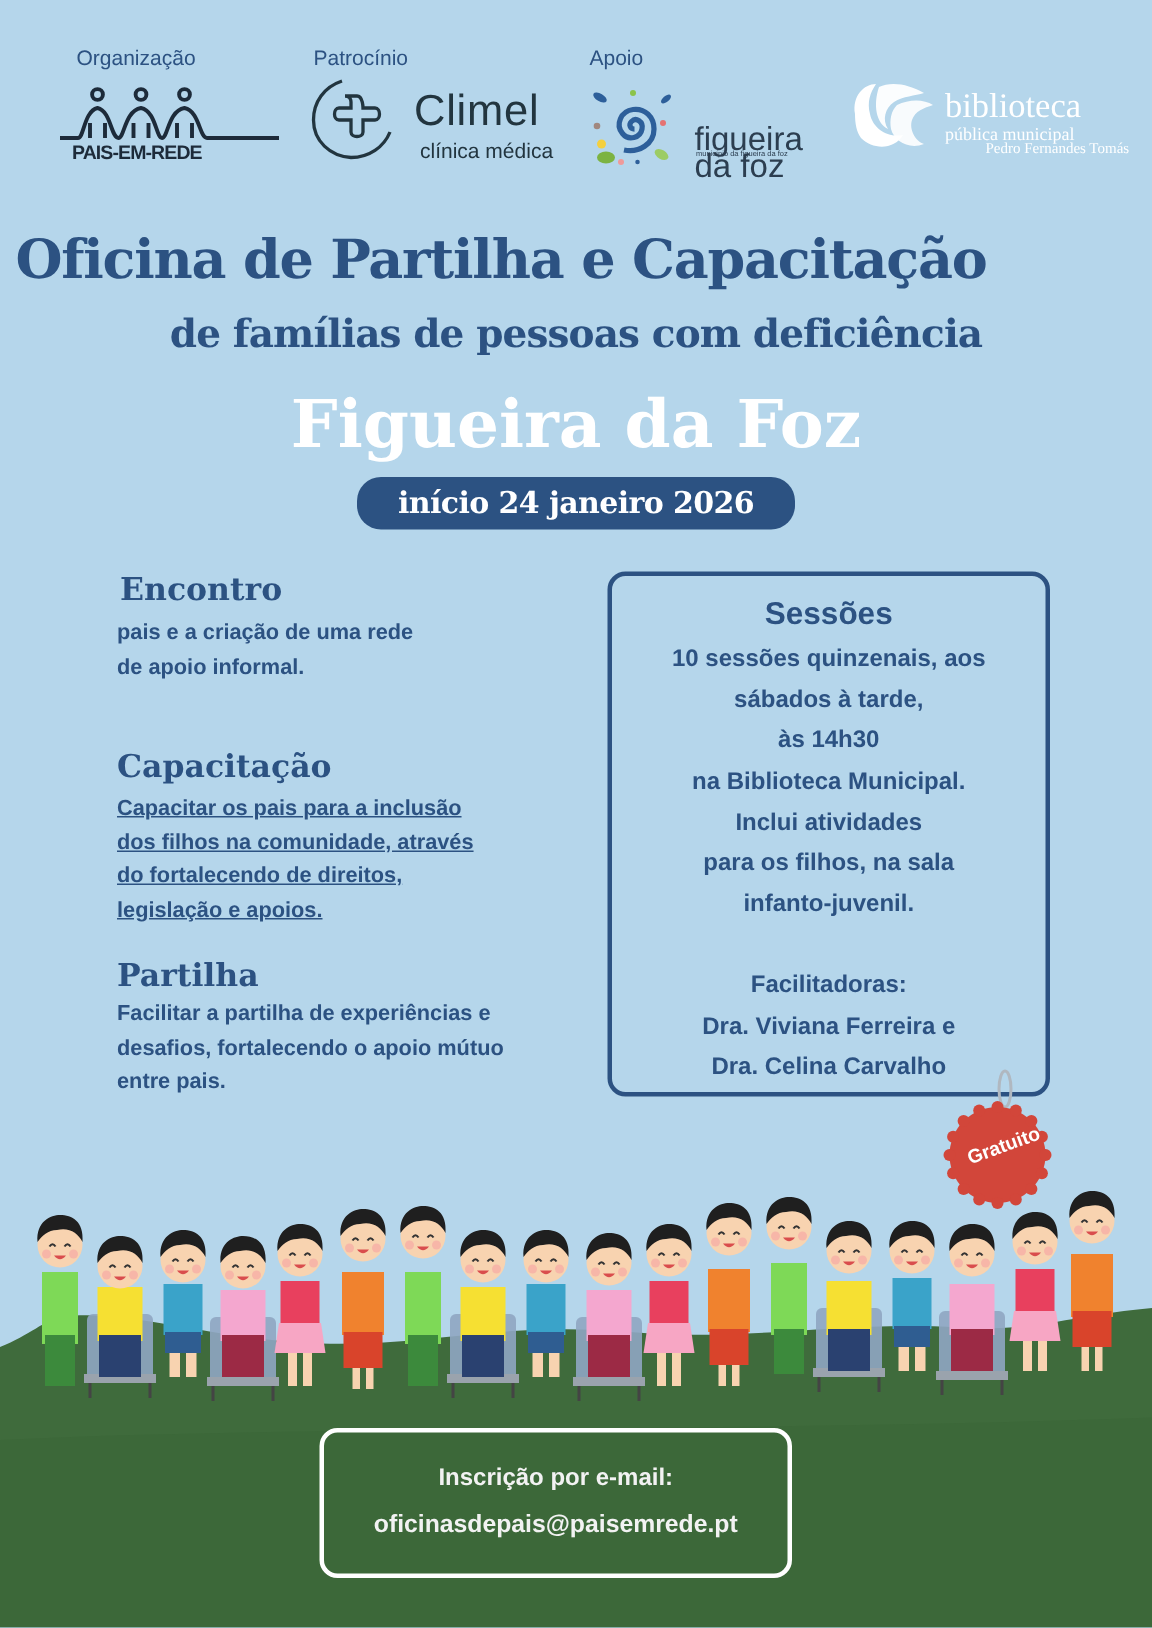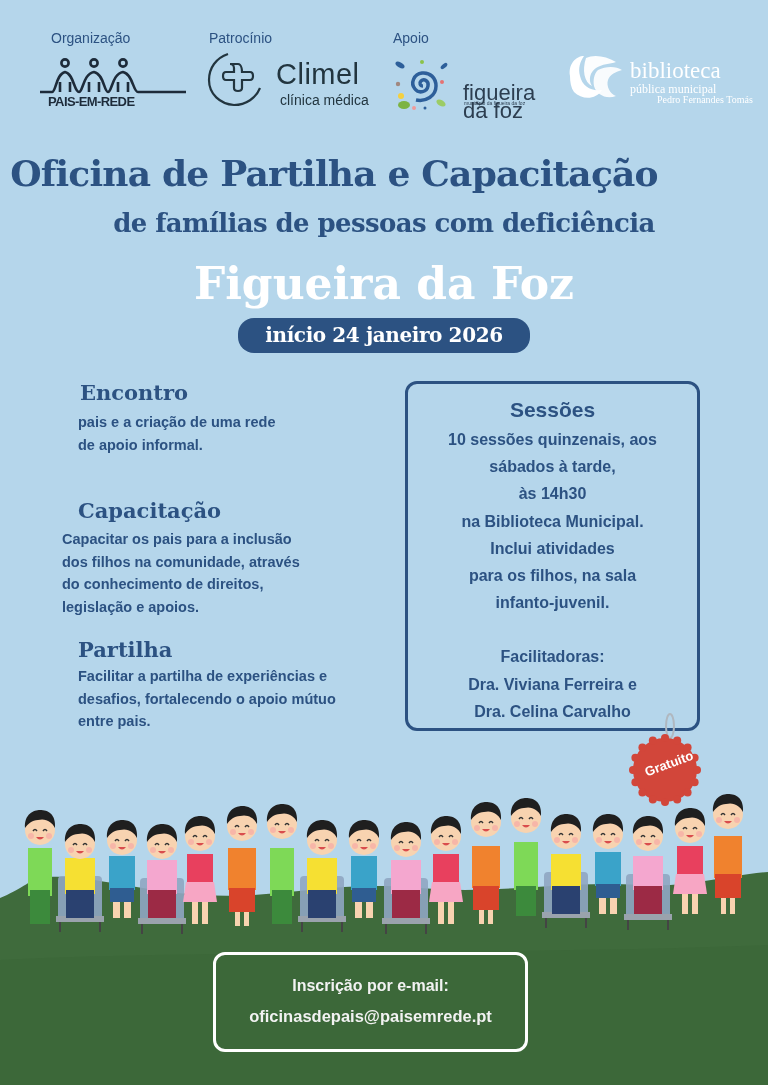--- a/index.html
+++ b/index.html
@@ -153,24 +153,24 @@
 <div class="title-3">Figueira da Foz</div>
 <div class="date-badge">início 24 janeiro 2026</div>
 
 <div class="sec-head" style="left:80px; top:380px;">Encontro</div>
 <div class="sec-body" style="left:78px; top:411px;">
   <div>pais e a criação de uma rede</div>
   <div>de apoio informal.</div>
 </div>
 
 <div class="sec-head" style="left:78px; top:498px;">Capacitação</div>
-<div class="sec-body" style="left:62px; top:528px;">
+<div class="sec-body" style="left:78px; top:528px;text-decoration:underline;">
   <div>Capacitar os pais para a inclusão</div>
   <div>dos filhos na comunidade, através</div>
-  <div>do conhecimento de direitos,</div>
+  <div>do fortalecendo de direitos,</div>
   <div>legislação e apoios.</div>
 </div>
 
 <div class="sec-head" style="left:78px; top:637px;">Partilha</div>
 <div class="sec-body" style="left:78px; top:665px;">
   <div>Facilitar a partilha de experiências e</div>
   <div>desafios, fortalecendo o apoio mútuo</div>
   <div>entre pais.</div>
 </div>
 

